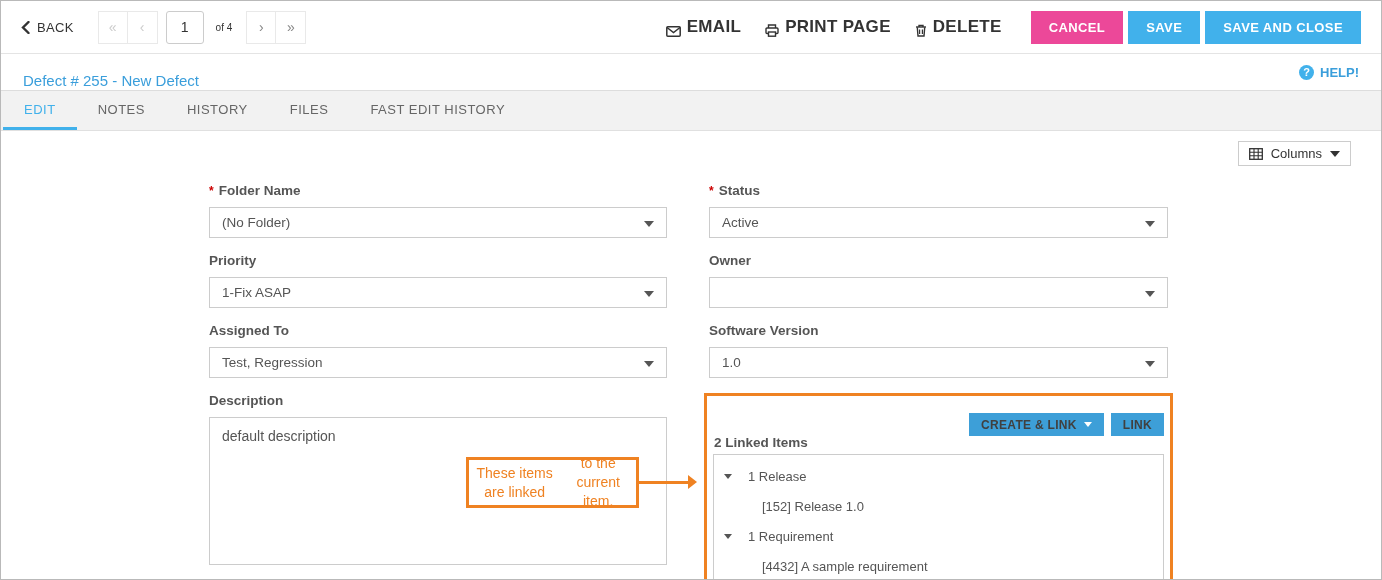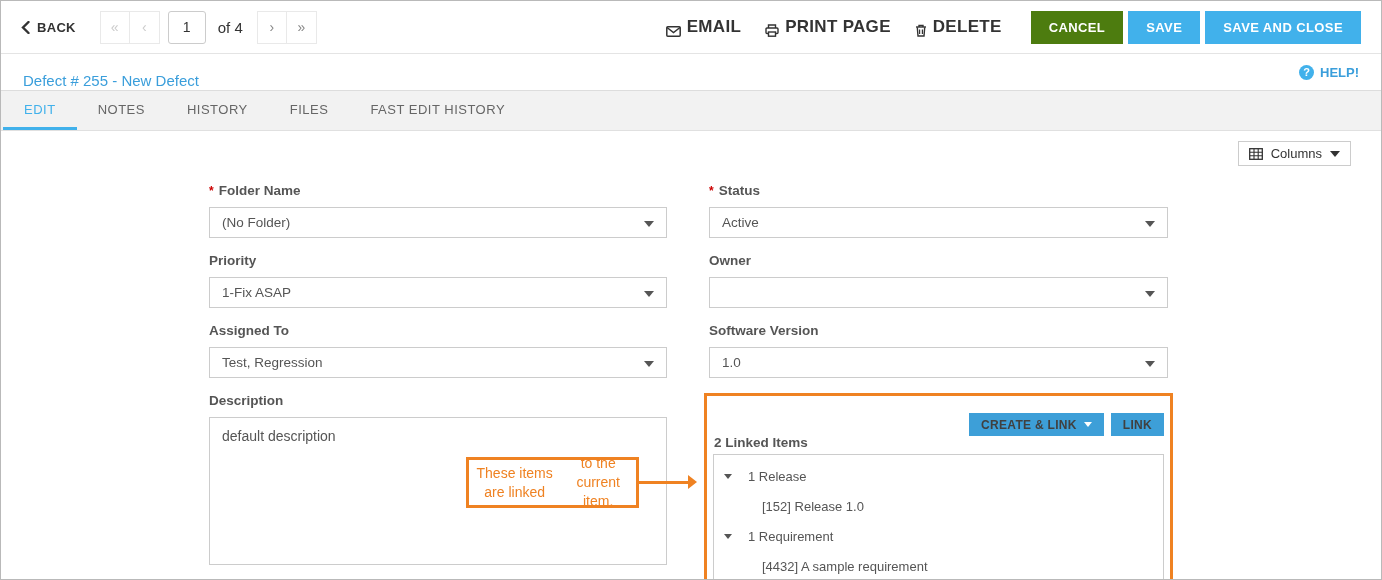--- a/index.html
+++ b/index.html
@@ -13,49 +13,49 @@
 
   
   .toolbar {
     height:53px; display:flex; align-items:center;
     justify-content:space-between; padding:0 20px;
     border-bottom:1px solid #e4e4e4; background:#fff;
   }
   .toolbar-left, .toolbar-right { display:flex; align-items:center; }
   .back-btn {
     display:flex; align-items:center; gap:7px; cursor:pointer;
-    font-size:13px; font-weight:700; color:#333; letter-spacing:.3px;
+    font-size:13px; font-weight:400; color:#333; letter-spacing:.3px;
   }
   .pager { display:flex; align-items:center; margin-left:24px; }
   .pager-btn {
     width:30px; height:33px; background:#fff; border:1px solid #e9e9e9;
     font-size:14px; display:flex; align-items:center; justify-content:center;
     cursor:pointer;
   }
   .pager-btn.disabled { color:#ccc; }
   .pager-btn.enabled  { color:#888; }
   .pager-btn + .pager-btn { border-left:none; }
   .pager-input {
     width:38px; height:33px; margin:0 8px 0 8px; text-align:center;
     border:1px solid #ccc; border-radius:3px; font-size:14px; color:#333;
     font-family:inherit;
   }
-  .pager-of { font-size:15px; color:#333; margin:0 14px 0 4px; }
+  .pager-of { font-size:10px; color:#333; margin:0 14px 0 4px; }
 
   .tool-link {
     display:flex; align-items:flex-end; gap:6px; cursor:pointer;
     font-size:17px; font-weight:700; color:#333; letter-spacing:.3px;
     margin-right:24px;
   }
   .btn {
     height:33px; border:none; color:#fff; font-weight:700; font-size:13px;
     letter-spacing:.4px; padding:0 18px; margin-left:5px; cursor:pointer;
     font-family:inherit;
   }
-  .btn-gray { background:#4d7c0f;text-align:right; }
+  .btn-gray { background:#ec4899;text-align:right; }
   .btn-blue { background:#41b1eb; }
 
   
   .title-row {
     height:37px; display:flex; align-items:center; justify-content:space-between;
     padding:0 22px; border-bottom:1px solid #ddd;
   }
   .page-title { color:#3a9edb; font-size:15px;margin-top:16px; }
   .help-link { display:flex; align-items:center; gap:6px; color:#3a9edb; font-size:13px; font-weight:600; cursor:pointer; }
   .help-badge {

